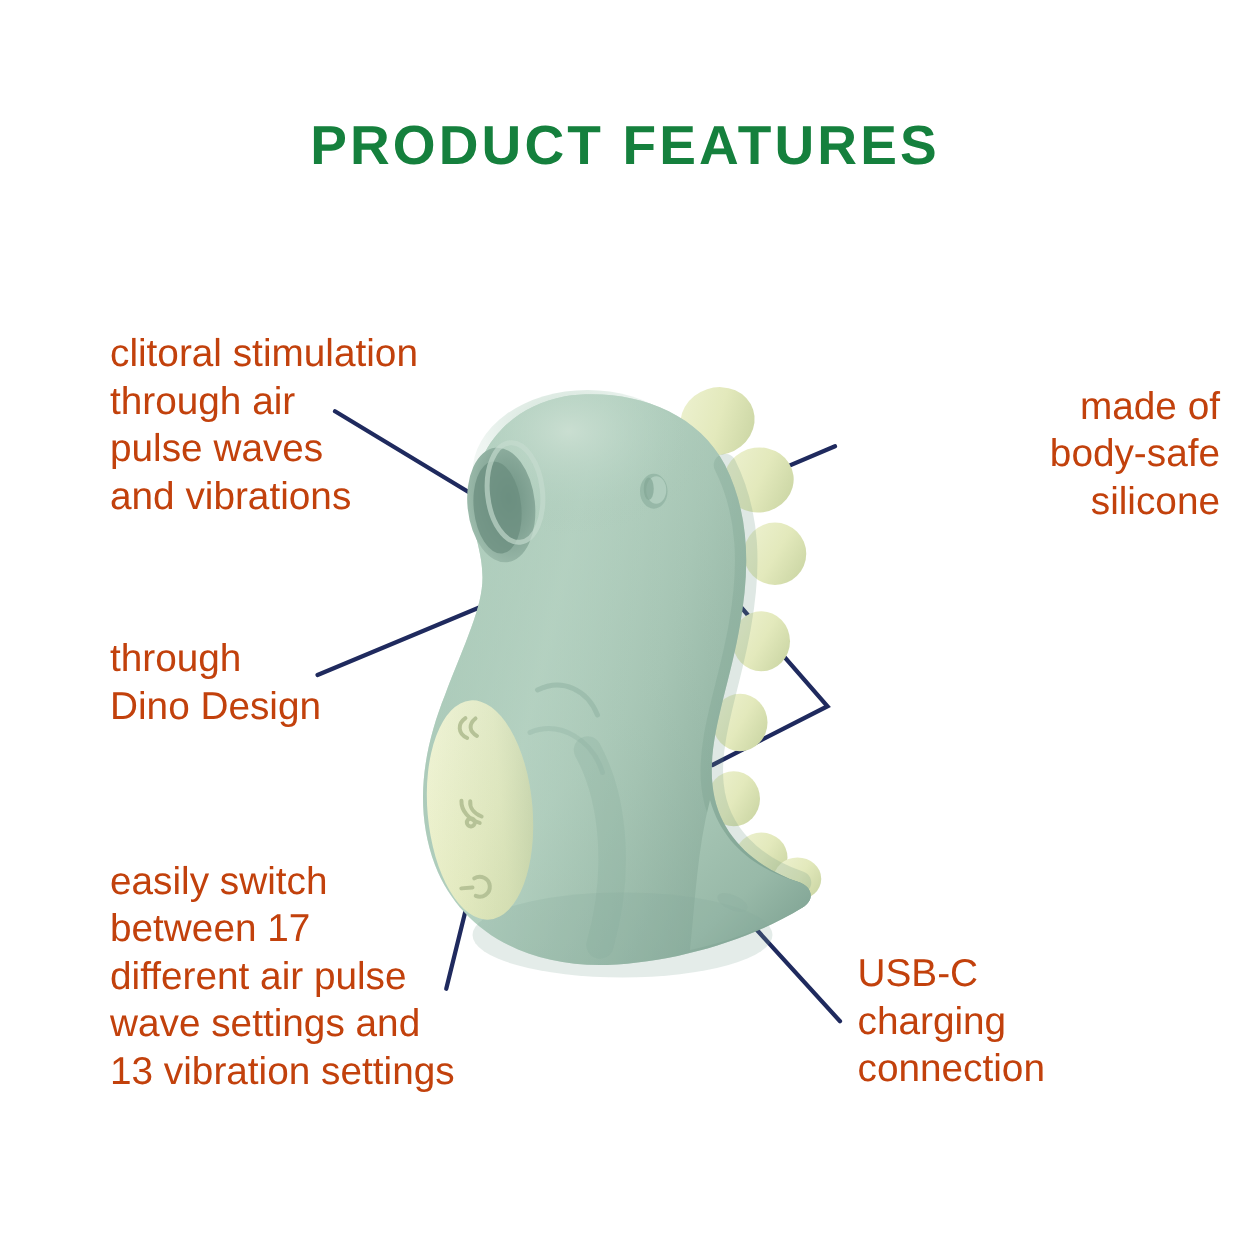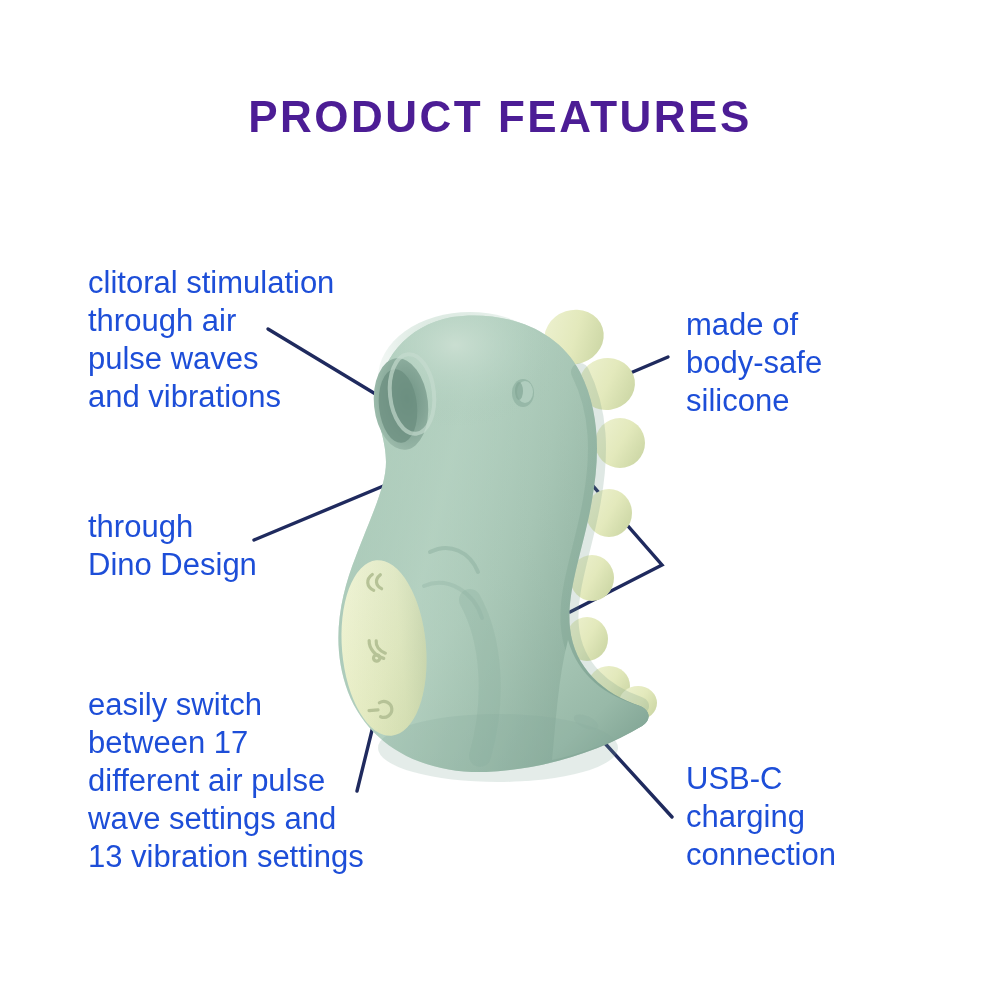--- a/index.html
+++ b/index.html
@@ -20,39 +20,39 @@
   #page-title {
     position: absolute;
     top: 92px;
     left: 0;
     width: 1000px;
     text-align: center;
     font-family: "Liberation Sans", sans-serif;
     font-size: 44px;
     font-weight: bold;
     letter-spacing: 2.5px;
-    color: #4c1d95;
+    color: #15803d;
     white-space: nowrap;
   }
   .feature-label {
     position: absolute;
-    color: #1d4ed8;
+    color: #c2410c;
     font-family: "Liberation Sans", sans-serif;
     font-size: 31px;
     line-height: 38px;
     font-weight: 400;
     white-space: pre-line;
   }
   .fl-left { text-align: left; }
   .fl-right { text-align: left; }
 
   #label-air-pulse   { left: 88px;  top: 264px; width: 320px; }
   #label-dino        { left: 88px;  top: 508px; width: 320px; }
   #label-settings    { left: 88px;  top: 686px; width: 340px; }
-  #label-silicone    { left: 686px; top: 306px; width: 290px; }
+  #label-silicone    { left: 686px; top: 306px; width: 290px; text-align: right; }
   #label-motors      { left: 686px; top: 506px; width: 300px; }
   #label-usbc        { left: 686px; top: 760px; width: 290px; }
 
   #art-layer {
     position: absolute;
     left: 0; top: 0;
     width: 1000px;
     height: 1000px;
   }
 </style>

